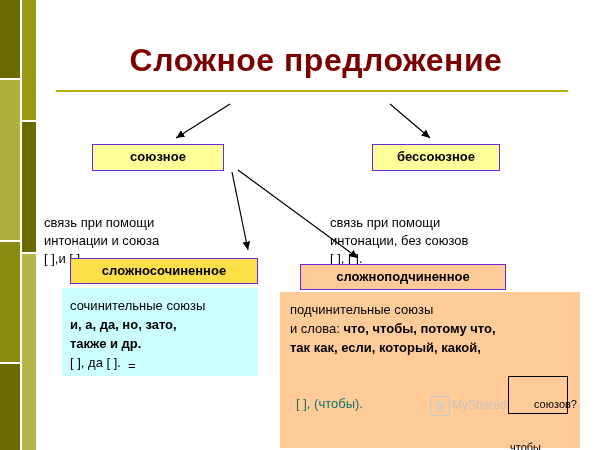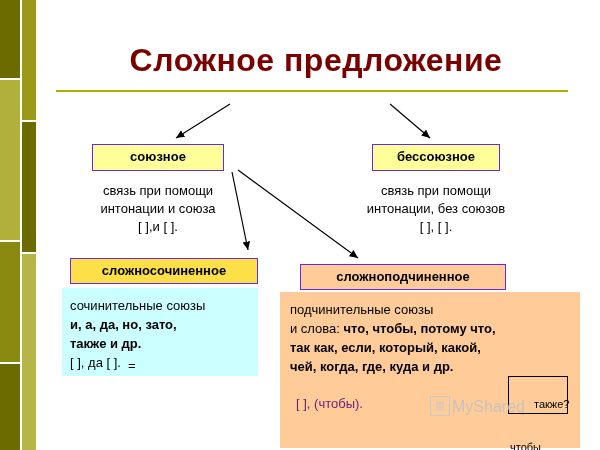--- a/index.html
+++ b/index.html
@@ -43,21 +43,21 @@
     line-height:24px;
     box-sizing:border-box;
   }
   .box-soyuznoe{left:92px;top:144px;width:132px;height:27px;}
   .box-bessoyuznoe{left:372px;top:144px;width:128px;height:27px;}
   .box-ssoch{left:70px;top:258px;width:188px;height:26px;background:#fde047;}
   .box-spodch{left:300px;top:264px;width:206px;height:26px;background:#ffcc99;}
 
   .caption{
     position:absolute;
-    font-size:13px;color:#000;text-align:center;line-height:18px;
+    font-size:13px;color:#000;text-align:left;line-height:18px;margin-top:32px;
   }
   .cap-left{left:44px;top:182px;width:228px;}
   .cap-right{left:330px;top:182px;width:212px;}
 
   .panel{
     position:absolute;
     box-sizing:border-box;
     font-size:13px;color:#000;line-height:19px;
   }
   .panel-left{
@@ -76,26 +76,26 @@
     position:absolute;left:508px;top:376px;width:58px;height:36px;
     border:1px solid #000;background:#ffcc99;
   }
   .label-zachem{
     position:absolute;left:534px;top:398px;font-size:11px;color:#000;
   }
   .label-chtoby{
     position:absolute;left:510px;top:424px;font-size:11px;color:#000;margin-top:17px;
   }
   .scheme-line{
-    position:absolute;left:296px;top:396px;font-size:13px;color:#701a75;
+    position:absolute;left:296px;top:396px;font-size:13px;color:#0f766e;
   }
 
   .wm{
     position:absolute;left:452px;top:398px;
-    font-size:16px;color:#c0c0c0;opacity:.85;
+    font-size:12px;color:#c0c0c0;opacity:.85;
     font-family:"Liberation Sans", sans-serif;
     white-space:nowrap;
   }
   .wm-icon{
     position:absolute;left:430px;top:396px;width:18px;height:18px;
     border:1px solid #c8c8c8;color:#c8c8c8;font-size:10px;text-align:center;
     line-height:18px;
   }
   svg.arrows{position:absolute;left:0;top:0;width:600px;height:450px;}
 </style>
@@ -160,25 +160,24 @@
     <div class="scheme">[    ], да [    ].</div>
   </div>
   <div class="eq">=</div>
 
   <div class="panel panel-right">
     <div>подчинительные союзы</div>
     <div>
       <span>и слова:</span><span class="b"> что, чтобы, потому что,</span>
     </div>
     <div class="b">так как, если, который, какой,</div>
-    <div class="b">чей, когда, где, куда и др.</div>
   </div>
 
   <div class="scheme-line">[    ], (чтобы).</div>
 
   <div class="small-box"></div>
-  <div class="label-zachem">также?</div>
+  <div class="label-zachem">союзов?</div>
   <div class="label-chtoby">чтобы</div>
 
   <div class="wm-icon">▥</div>
   <div class="wm">MyShared</div>
 
 </div>
 
 </body></html>

